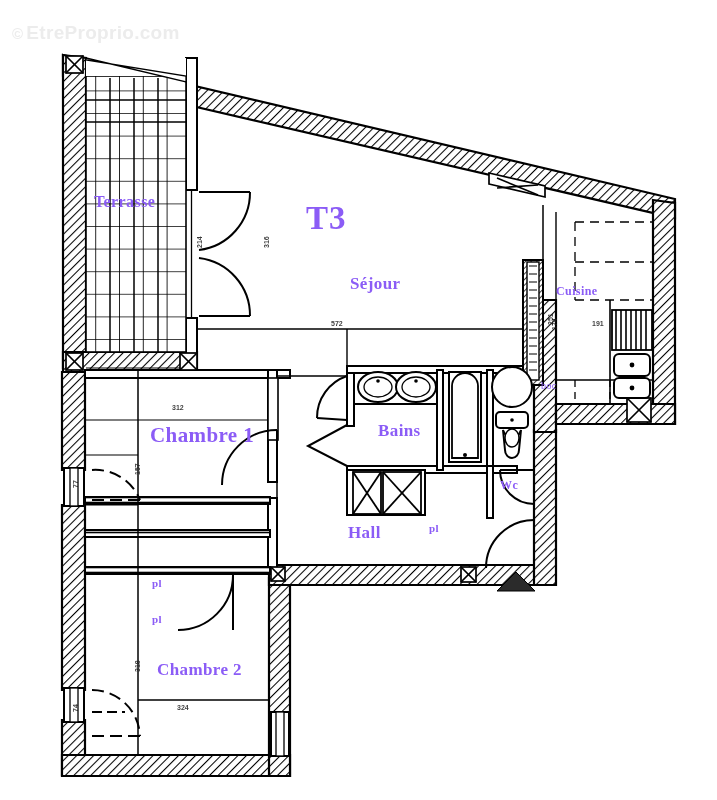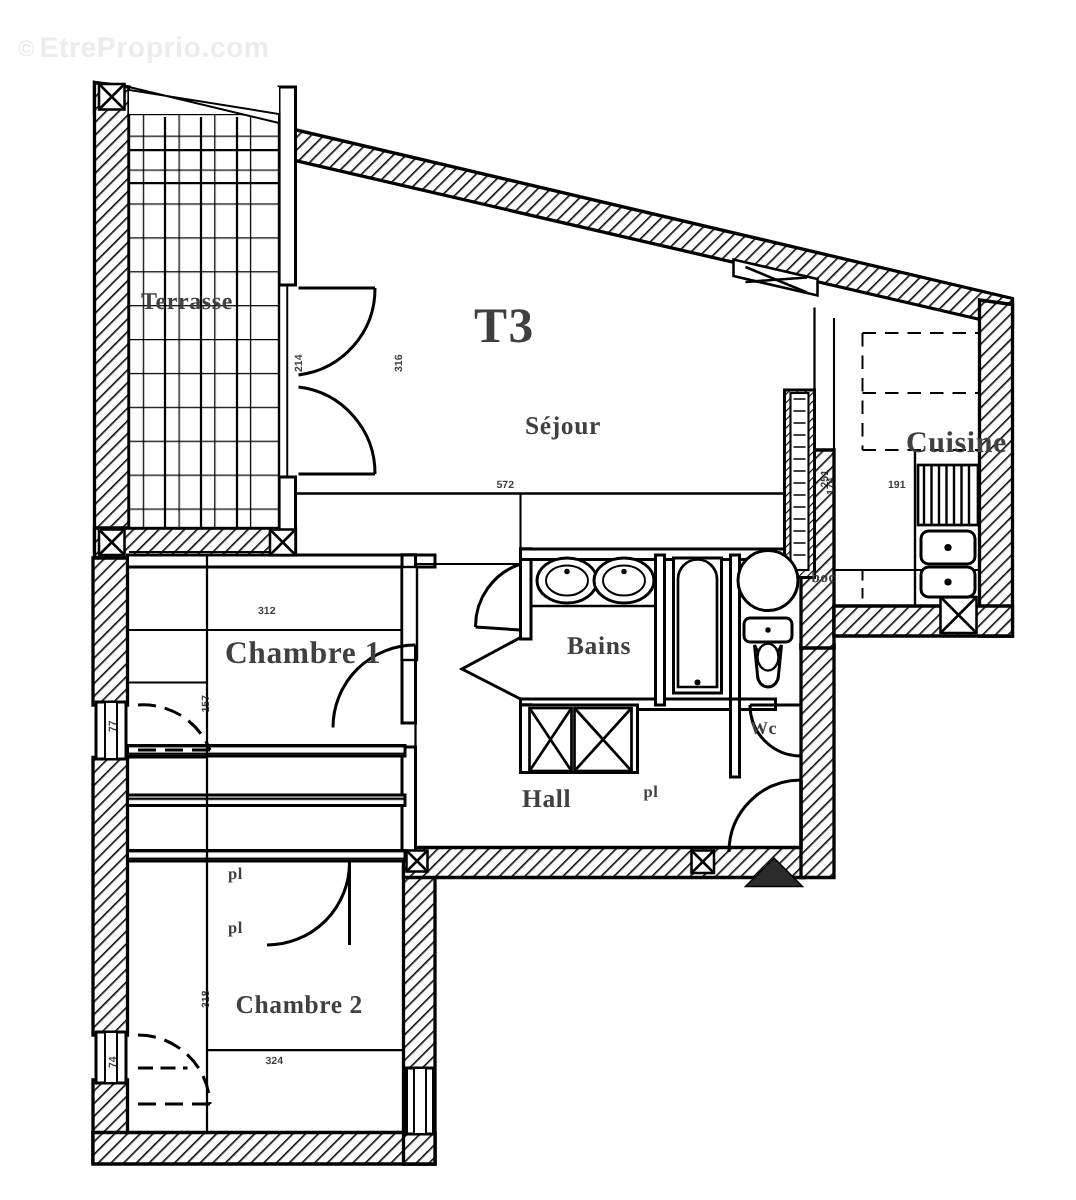--- a/index.html
+++ b/index.html
@@ -42,35 +42,35 @@
   .wm .wm-c {
     display: inline-block;
     font-size: 15px;
     vertical-align: middle;
     margin-right: 3px;
   }
   .room-label {
     position: absolute;
     font-family: "Liberation Serif", serif;
     font-weight: bold;
-    color: #404040;
+    color: #8b5cf6;
     white-space: nowrap;
     user-select: none;
     letter-spacing: 0.4px;
   }
   .lbl-t3      { font-size: 33px; letter-spacing: 1px; }
   .lbl-sejour  { font-size: 17px; }
   .lbl-terrasse{ font-size: 16px; }
-  .lbl-cuisine { font-size: 20px; margin-left: 48px; }
+  .lbl-cuisine { font-size: 12px; }
   .lbl-bains   { font-size: 17px; text-align: center; }
   .lbl-wc      { font-size: 12px; }
   .lbl-hall    { font-size: 17px; margin-left: 25px; }
   .lbl-ch1     { font-size: 21px; }
   .lbl-ch2     { font-size: 17px; }
-  .lbl-boc     { font-size: 10px; font-weight: bold; padding-left: 40px; }
+  .lbl-boc     { font-size: 10px; font-weight: normal; padding-left: 40px; }
   .lbl-pl      { font-size: 11px; font-weight: bold; margin-top: 36px; }
   .dim {
     position: absolute;
     font-family: "Liberation Sans", sans-serif;
     font-size: 7px;
     font-weight: bold;
     color: #1a1a1a;
     white-space: nowrap;
     user-select: none;
     opacity: 0.85;
@@ -411,21 +411,21 @@
     <g>
       <polygon points="497,591 535,591 516,572" fill="#2b2b2b" stroke="#000000" stroke-width="1"></polygon>
     </g>
 
   </svg>
 
   <div class="wm">
     <span class="wm-c">©</span><span>EtreProprio.com</span>
   </div>
 
-  <div class="room-label lbl-t3" style="left:316px; top:200px;text-align:center;">T3</div>
+  <div class="room-label lbl-t3" style="left:306px; top:200px;text-align:center;">T3</div>
   <div class="room-label lbl-sejour" style="left:350px; top:274px;">Séjour</div>
   <div class="room-label lbl-terrasse" style="left:94px;  top:193px;">Terrasse</div>
   <div class="room-label lbl-cuisine" style="left:556px; top:284px;">Cuisine</div>
   <div class="room-label lbl-bains" style="left:378px; top:421px;">Bains</div>
   <div class="room-label lbl-wc" style="left:500px; top:478px;">Wc</div>
   <div class="room-label lbl-hall" style="left:323px; top:523px;">Hall</div>
   <div class="room-label lbl-ch1" style="left:150px; top:423px;">Chambre 1</div>
   <div class="room-label lbl-ch2" style="left:157px; top:660px;">Chambre 2</div>
 
   <div class="room-label lbl-boc" style="left:501px; top:380px;">boc</div>

